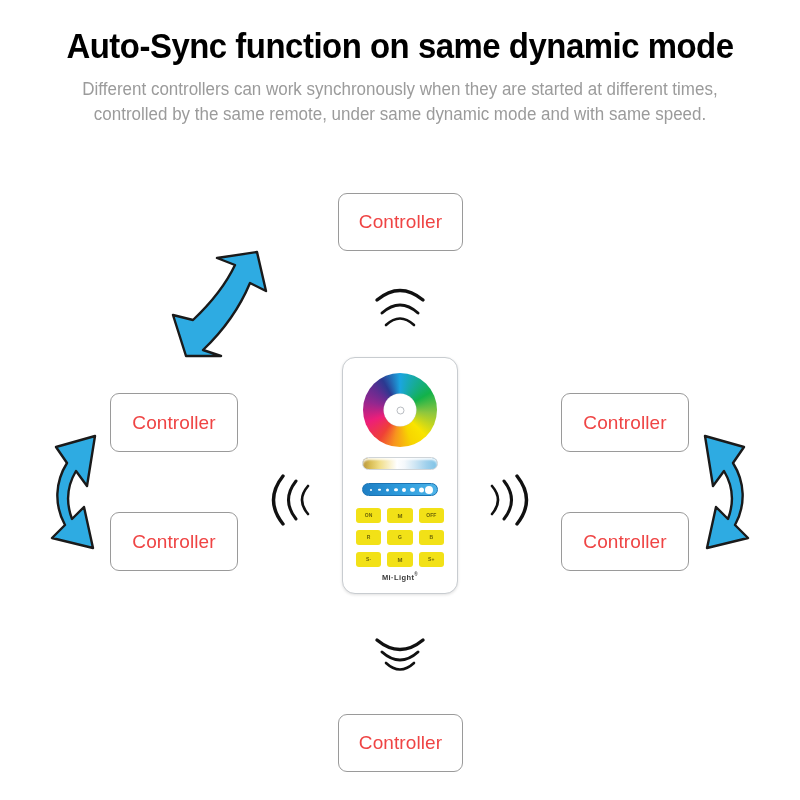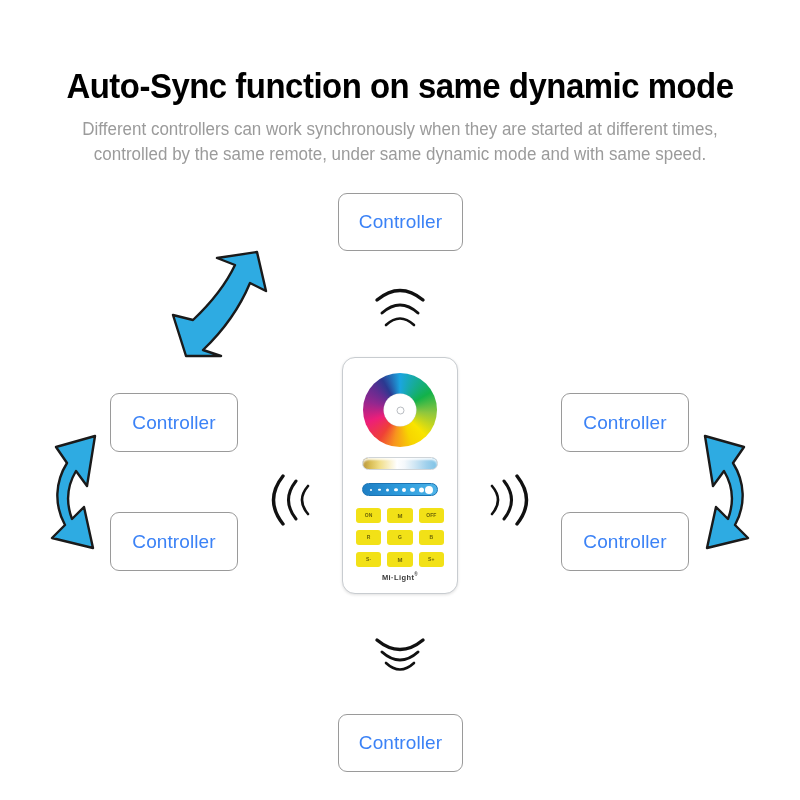--- a/index.html
+++ b/index.html
@@ -13,21 +13,20 @@
     font-family: "Liberation Sans", sans-serif;
     overflow: hidden;
     position: relative;
   }
 
   
   #header {
     position: absolute;
     top: 0; left: 0;
     width: 800px;
-    margin-top: 40px;
   }
   #page-title {
     text-align: center;
     font-size: 35px;
     font-weight: bold;
     color: #000000;
     letter-spacing: -0.5px;
     margin: 0;
     padding-top: 26px;
     transform: scaleX(0.94);
@@ -58,21 +57,21 @@
   .controller-box {
     position: absolute;
     box-sizing: border-box;
     border: 1.6px solid #9a9a9a;
     border-radius: 9px;
     background: #ffffff;
     display: flex;
     align-items: center;
     justify-content: center;
     font-size: 19px;
-    color: #3b82f6;
+    color: #ef4444;
     letter-spacing: 0.1px;
   }
   #ctrl-top    { left: 338px; top: 193px; width: 125px; height: 58px; }
   #ctrl-bottom { left: 338px; top: 714px; width: 125px; height: 58px; }
   #ctrl-left-upper  { left: 110px; top: 393px; width: 128px; height: 59px; }
   #ctrl-left-lower  { left: 110px; top: 512px; width: 128px; height: 59px; }
   #ctrl-right-upper { left: 561px; top: 393px; width: 128px; height: 59px; }
   #ctrl-right-lower { left: 561px; top: 512px; width: 128px; height: 59px; }
 
   

